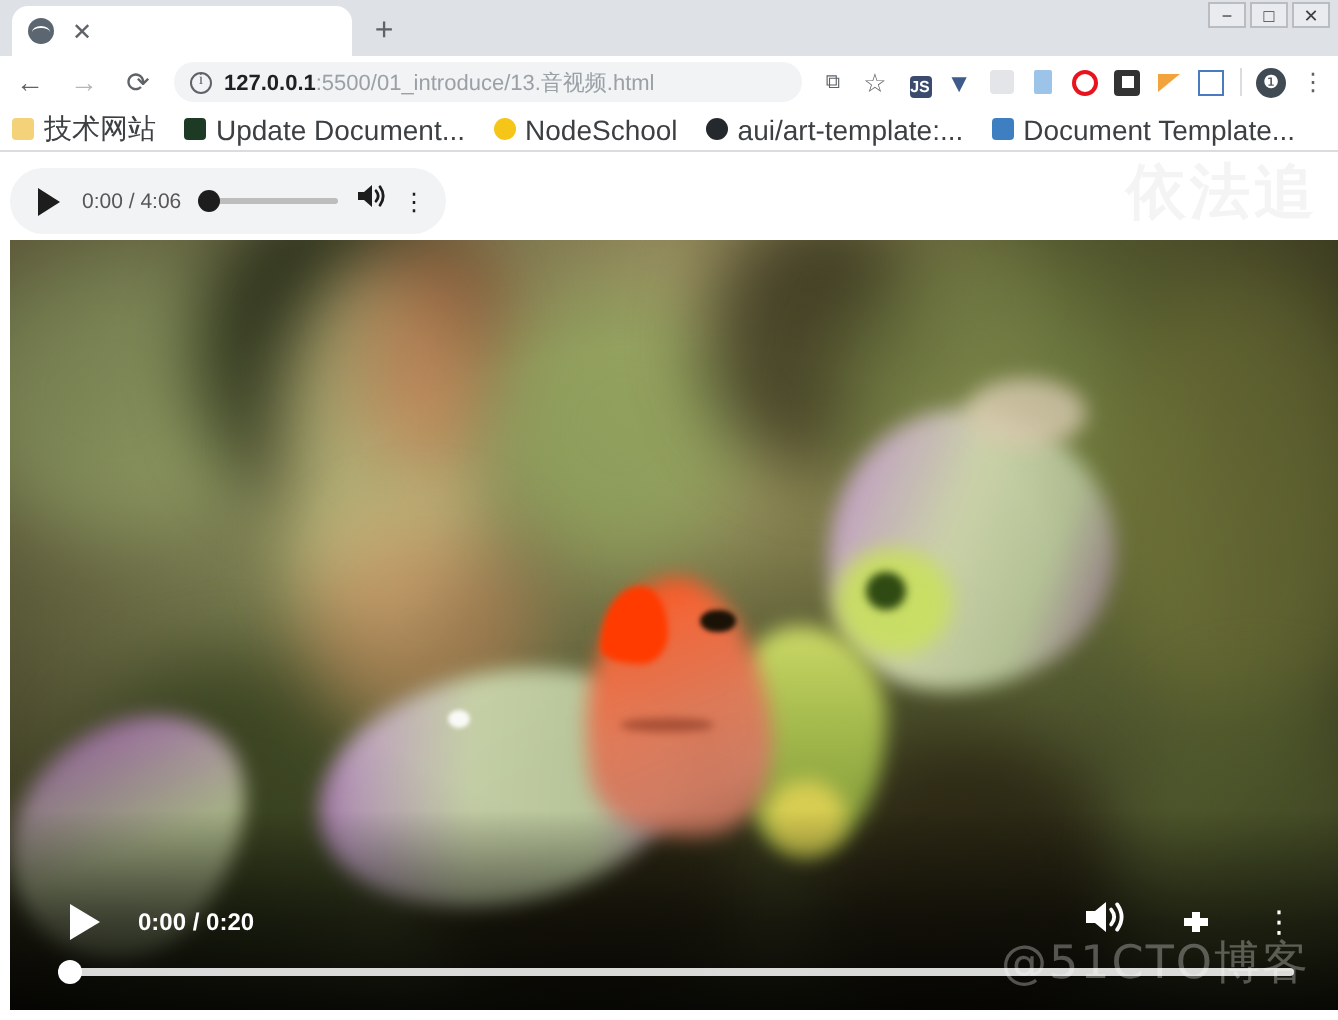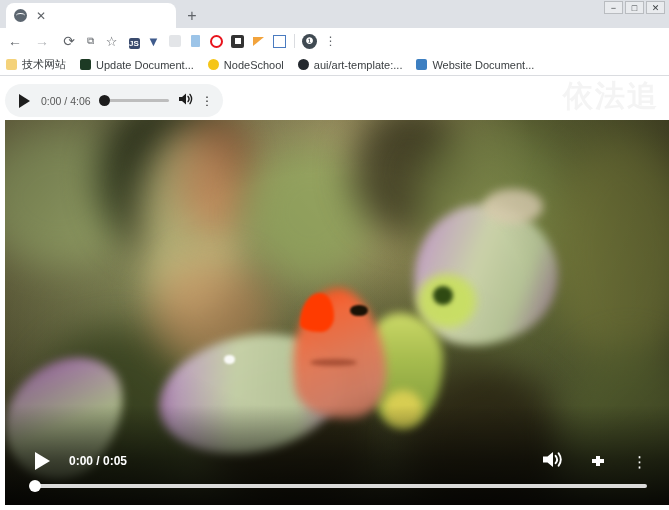--- a/index.html
+++ b/index.html
@@ -119,21 +119,21 @@
 
   
   .bookmarks {
     position: absolute; top: 54px; left: 0; width: 669px; height: 22px;
     background: #fff; display: flex; align-items: center;
     padding-left: 6px; border-bottom: 1px solid #dadce0;
   }
   .bm { display: flex; align-items: center; margin-right: 14px; }
   .bm-ico { width: 11px; height: 11px; margin-right: 5px; flex: 0 0 auto;
             border-radius: 2px; }
-  .bm-label { font-size: 11px; color: #3c4043; white-space: nowrap; }
+  .bm-label { font-size: 14px; color: #3c4043; white-space: nowrap; }
 
   
   .page {
     position: absolute; top: 76px; left: 0; width: 669px; height: 434px;
     background: #fff; overflow: hidden;
   }
   .watermark-top {
     position: absolute; right: 10px; top: 0px;
     font-size: 30px; color: #f4f4f4; font-weight: bold;
     letter-spacing: 2px; white-space: nowrap;
@@ -223,20 +223,24 @@
       <div class="wc">□</div>
       <div class="wc">✕</div>
     </div>
   </div>
 
   <div class="navbar">
     <div class="navbtn">←</div>
     <div class="navbtn dim">→</div>
     <div class="navbtn">⟳</div>
 
+    <div class="omnibox">
+      <span class="lock-icon"></span>
+      <span class="url"><b>127.0.0.1</b><span>:5500/01_introduce/13.音视频.html</span></span>
+    </div>
 
     <div class="toolicons">
       <div class="ticon ti-share">⧉</div>
       <div class="ticon ti-star">☆</div>
       <div class="ticon">
           <span class="ti-js">JS</span>
         </div>
       <div class="ticon ti-v">▼</div>
       <div class="ticon">
           <span class="ti-grey"></span>
@@ -278,21 +282,21 @@
     <div class="bm">
       <span class="bm-ico" style="background:#f5c518;border-radius:50%"></span>
       <span class="bm-label">NodeSchool</span>
     </div>
     <div class="bm">
       <span class="bm-ico" style="background:#24292e;border-radius:50%"></span>
       <span class="bm-label">aui/art-template:...</span>
     </div>
     <div class="bm">
       <span class="bm-ico" style="background:#3d7fc1"></span>
-      <span class="bm-label">Website Document...</span>
+      <span class="bm-label">Document Template...</span>
     </div>
   </div>
 
   <div class="page">
 
     <div class="watermark-top">依法追</div>
 
     <div class="audio">
       <span class="a-play"></span>
       <span class="a-time">0:00 / 4:06</span>
@@ -369,25 +373,26 @@
         <div style="position:absolute;left:46%;top:62%;width:7%;height:2%;
              background:rgba(120,40,20,.5);border-radius:50%;filter:blur(2px);"></div>
 
         <div style="position:absolute;inset:0;background:
              radial-gradient(ellipse at 50% 45%, rgba(0,0,0,0) 40%, rgba(0,0,0,.35) 100%);"></div>
 
         <div style="position:absolute;left:0;right:0;bottom:0;height:26%;
              background:linear-gradient(180deg,rgba(0,0,0,0) 0%,rgba(0,0,0,.55) 55%,rgba(0,0,0,.85) 100%);"></div>
       </div>
 
+      <div class="vid-watermark">@51CTO博客</div>
 
       <div class="vcontrols">
         <div class="v-row">
           <span class="v-play"></span>
-          <span class="v-time">0:00 / 0:05</span>
+          <span class="v-time">0:00 / 0:20</span>
           <span class="v-spacer"></span>
           <span class="v-icon" style="pointer-events:auto">
             <svg width="22" height="19" viewBox="0 0 22 19">
               <path d="M1 6.5 L5.5 6.5 L11 2 L11 17 L5.5 12.5 L1 12.5 Z" fill="#fff"></path>
               <path d="M13.6 5.8 Q16.6 9.5 13.6 13.2" stroke="#fff" stroke-width="1.9" fill="none" stroke-linecap="round"></path>
               <path d="M16.6 3.2 Q21 9.5 16.6 15.8" stroke="#fff" stroke-width="1.9" fill="none" stroke-linecap="round"></path>
             </svg>
           </span>
           <span class="v-icon" style="pointer-events:auto">
             <span class="fullscreen">

